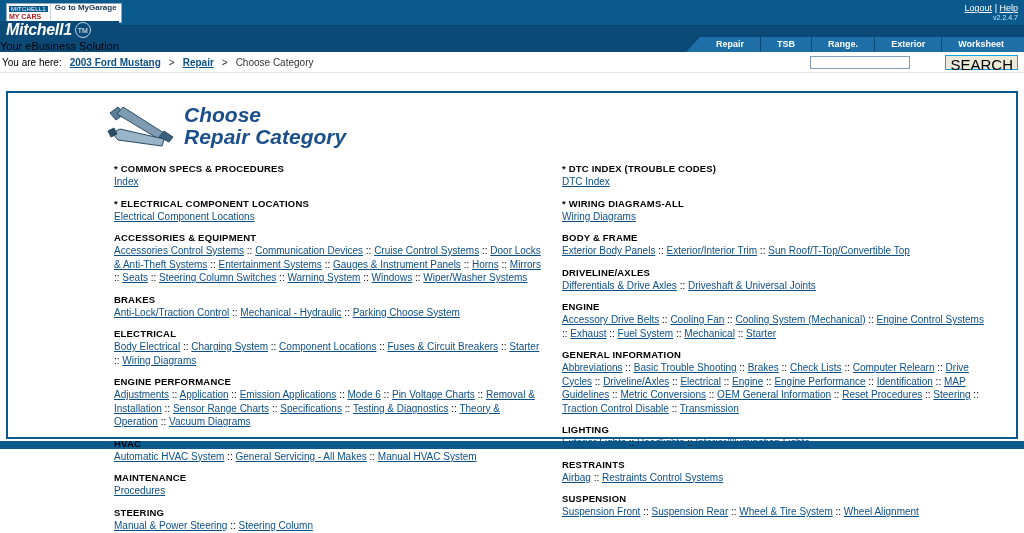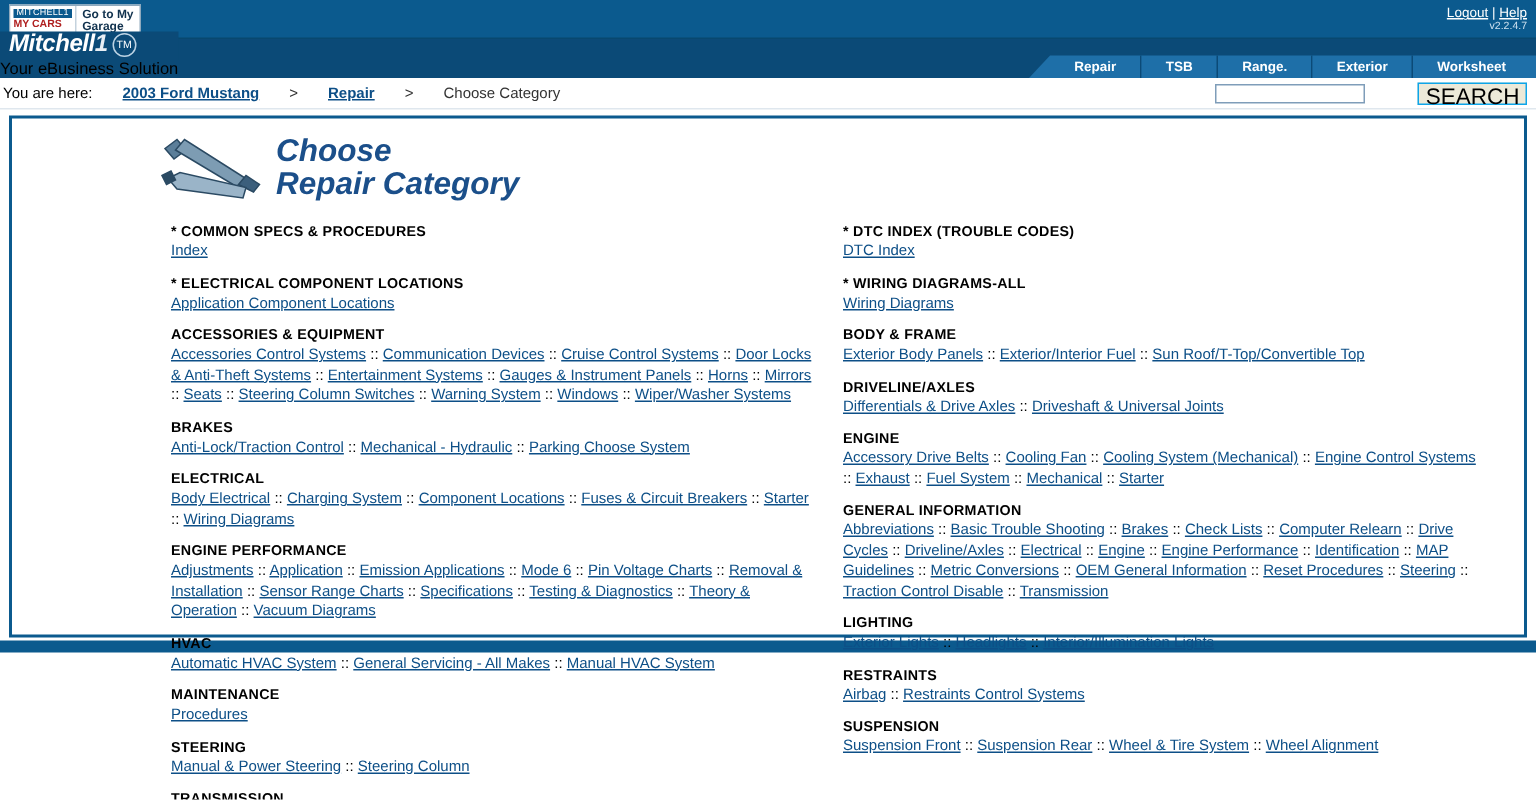--- a/index.html
+++ b/index.html
@@ -29,21 +29,21 @@
     background:#ffffff; color:#0b3d63;
     display:flex; flex-direction:column; justify-content:center;
     padding:0 2px; border-right:1px solid #c4d2dd;
   }
   .garage-btn .mycars .tag {
     background:#0b5a8e; color:#ffffff; font-size:6px; padding:0 2px; margin-bottom:1px;
     letter-spacing:.2px;
   }
   .garage-btn .mycars .lbl { font-weight:bold; font-size:7px; color:#b02020; }
   .garage-btn .goto {
-    display:flex; flex-direction:column; justify-content:flex-end;
+    display:flex; flex-direction:row; justify-content:center;
     padding:0 4px; font-weight:bold; color:#11324e; font-size:8px;
   }
   .topright { text-align:right; color:#ffffff; font-size:9px; line-height:1.15; }
   .topright a { color:#ffffff; text-decoration:underline; }
   .topright .ver { color:#cfe2f0; font-size:7px; }
 
   
   .brandrow {
     height:26px; background:#0b4a77;
     display:flex; align-items:flex-end; justify-content:space-between;
@@ -78,37 +78,37 @@
     text-decoration:none;
   }
   .navtabs .tab:last-child { border-right:none; padding-right:20px; }
 
   
   .crumbrow {
     height:21px; background:#ffffff; display:flex; align-items:center;
     font-size:10px; padding-left:2px; justify-content:space-between;
     border-bottom:1px solid #dfe7ee;
   }
-  .crumbs { display:flex; align-items:center; gap:20px;text-align:center; }
+  .crumbs { display:flex; align-items:center; gap:8px;text-align:center; }
   .crumbs a { color:#0d4f87; text-decoration:underline; font-weight:bold; }
   .crumbs .plain { color:#333333; }
   .crumbs .lbl { color:#000000; }
   .searchbox { display:flex; align-items:center; gap:3px; padding-right:6px; }
   .searchbox input {
     width:100px; height:13px; font-size:9px;
     border:1px solid #7f9db9; padding:0 2px;
   }
   .searchbox button {
     height:15px; font-size:15px; padding:0 4px;
     background:#ece9d8; border:1px solid #0ea5e9; color:#000;margin-left:32px;
   }
 
   
   .outer {
-    margin:4px 6px 0 6px;
+    margin:18px 6px 0 6px;
     border:2px solid #0b5a8e;
     height:348px;
     background:#ffffff;
     padding:6px;
     position:relative;
   }
   .titleblock {
     display:flex; align-items:center; gap:8px;
     padding:4px 0 2px 90px;
   }
@@ -210,21 +210,21 @@
   </div>
 
   <div class="cols">
     <div class="col" id="left-col">
         <div class="grp">
           <div class="head">* COMMON SPECS &amp; PROCEDURES</div>
           <div class="links"><a href="#">Index</a></div>
         </div>
         <div class="grp">
           <div class="head">* ELECTRICAL COMPONENT LOCATIONS</div>
-          <div class="links"><a href="#">Application Component Locations</a></div>
+          <div class="links"><a href="#">Electrical Component Locations</a></div>
         </div>
         <div class="grp">
           <div class="head">ACCESSORIES &amp; EQUIPMENT</div>
           <div class="links"><a href="#">Accessories Control Systems</a><span class="sep"> :: </span><a href="#">Communication Devices</a><span class="sep"> :: </span><a href="#">Cruise Control Systems</a><span class="sep"> :: </span><a href="#">Door Locks &amp; Anti-Theft Systems</a><span class="sep"> :: </span><a href="#">Entertainment Systems</a><span class="sep"> :: </span><a href="#">Gauges &amp; Instrument Panels</a><span class="sep"> :: </span><a href="#">Horns</a><span class="sep"> :: </span><a href="#">Mirrors</a><span class="sep"> :: </span><a href="#">Seats</a><span class="sep"> :: </span><a href="#">Steering Column Switches</a><span class="sep"> :: </span><a href="#">Warning System</a><span class="sep"> :: </span><a href="#">Windows</a><span class="sep"> :: </span><a href="#">Wiper/Washer Systems</a></div>
         </div>
         <div class="grp">
           <div class="head">BRAKES</div>
           <div class="links"><a href="#">Anti-Lock/Traction Control</a><span class="sep"> :: </span><a href="#">Mechanical - Hydraulic</a><span class="sep"> :: </span><a href="#">Parking Choose System</a></div>
         </div>
         <div class="grp">
@@ -255,21 +255,21 @@
         <div class="grp">
           <div class="head">* DTC INDEX (TROUBLE CODES)</div>
           <div class="links"><a href="#">DTC Index</a></div>
         </div>
         <div class="grp">
           <div class="head">* WIRING DIAGRAMS-ALL</div>
           <div class="links"><a href="#">Wiring Diagrams</a></div>
         </div>
         <div class="grp">
           <div class="head">BODY &amp; FRAME</div>
-          <div class="links"><a href="#">Exterior Body Panels</a><span class="sep"> :: </span><a href="#">Exterior/Interior Fuel</a><span class="sep"> :: </span><a href="#">Sun Roof/T-Top/Convertible Top</a></div>
+          <div class="links"><a href="#">Exterior Body Panels</a><span class="sep"> :: </span><a href="#">Exterior/Interior Trim</a><span class="sep"> :: </span><a href="#">Sun Roof/T-Top/Convertible Top</a></div>
         </div>
         <div class="grp">
           <div class="head">DRIVELINE/AXLES</div>
           <div class="links"><a href="#">Differentials &amp; Drive Axles</a><span class="sep"> :: </span><a href="#">Driveshaft &amp; Universal Joints</a></div>
         </div>
         <div class="grp">
           <div class="head">ENGINE</div>
           <div class="links"><a href="#">Accessory Drive Belts</a><span class="sep"> :: </span><a href="#">Cooling Fan</a><span class="sep"> :: </span><a href="#">Cooling System (Mechanical)</a><span class="sep"> :: </span><a href="#">Engine Control Systems</a><span class="sep"> :: </span><a href="#">Exhaust</a><span class="sep"> :: </span><a href="#">Fuel System</a><span class="sep"> :: </span><a href="#">Mechanical</a><span class="sep"> :: </span><a href="#">Starter</a></div>
         </div>
         <div class="grp">

